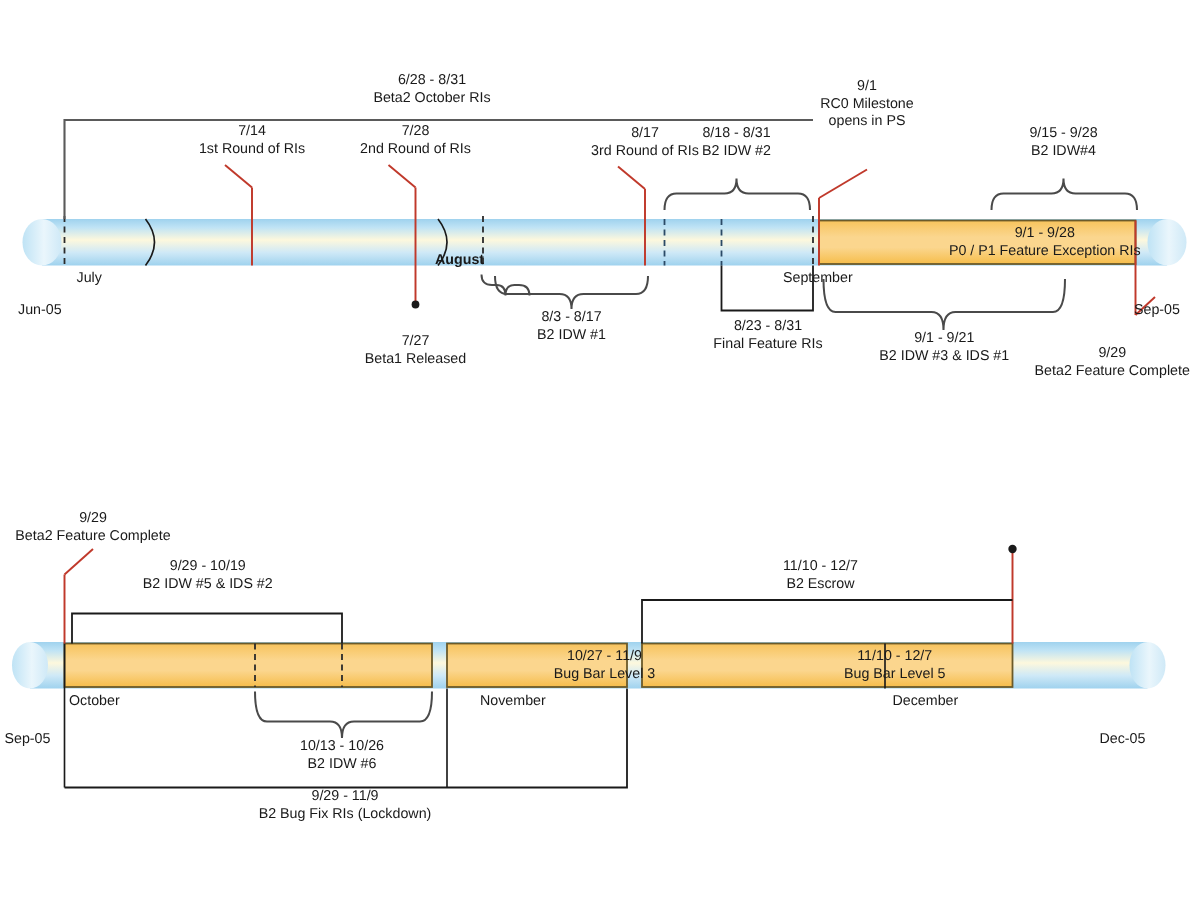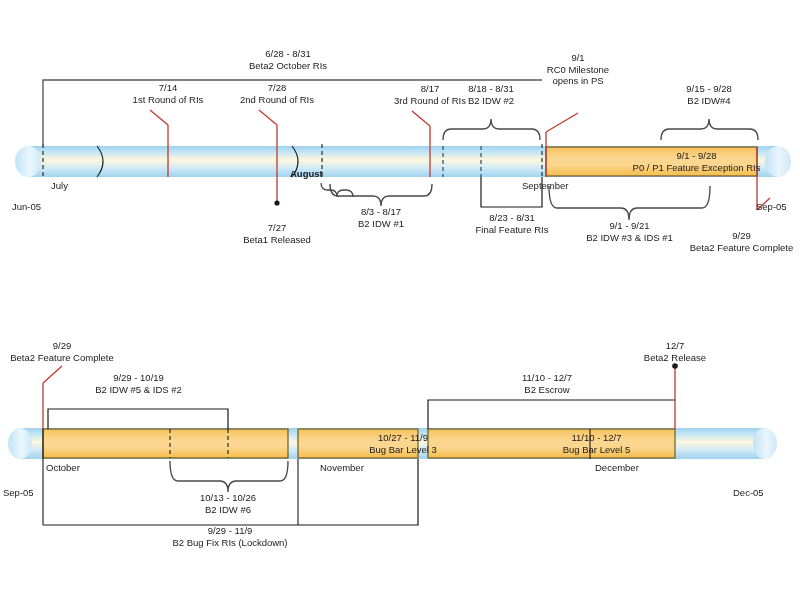--- a/index.html
+++ b/index.html
@@ -183,21 +183,20 @@
 <div class="lbl" style="left:557px;top:220px;width:145px;"><span>9/1 - 9/21</span><br><span>B2 IDW #3 &amp; IDS #1</span></div>
 
 <div class="lbl" style="left:683px;top:230px;width:117px;"><span>9/29</span><br><span>Beta2 Feature Complete</span></div>
 
 <div class="lbl" style="left:2px;top:340px;width:120px;"><span>9/29</span><br><span>Beta2 Feature Complete</span></div>
 
 <div class="lbl" style="left:76px;top:372px;width:125px;"><span>9/29 - 10/19</span><br><span>B2 IDW #5 &amp; IDS #2</span></div>
 
 <div class="lbl" style="left:497px;top:372px;width:100px;"><span>11/10 - 12/7</span><br><span>B2 Escrow</span></div>
 
-<div class="lbl" style="left:625px;top:340px;width:100px;"><span>12/7</span><br><span>Beta2 Release</span></div>
 
 <div class="bartxt" style="left:298px;top:432px;width:120px;"><span>10/27 - 11/9</span><br><span>Bug Bar Level 3</span></div>
 <div class="bartxt" style="left:428px;top:432px;width:247px;"><span>11/10 - 12/7</span><br><span>Bug Bar Level 5</span></div>
 
 <div class="month" style="left:46px;top:462px;"><span>October</span></div>
 <div class="month" style="left:320px;top:462px;"><span>November</span></div>
 <div class="month" style="left:595px;top:462px;"><span>December</span></div>
 
 <div class="endlbl" style="left:3px;top:487px;"><span>Sep-05</span></div>
 <div class="endlbl" style="left:733px;top:487px;"><span>Dec-05</span></div>

